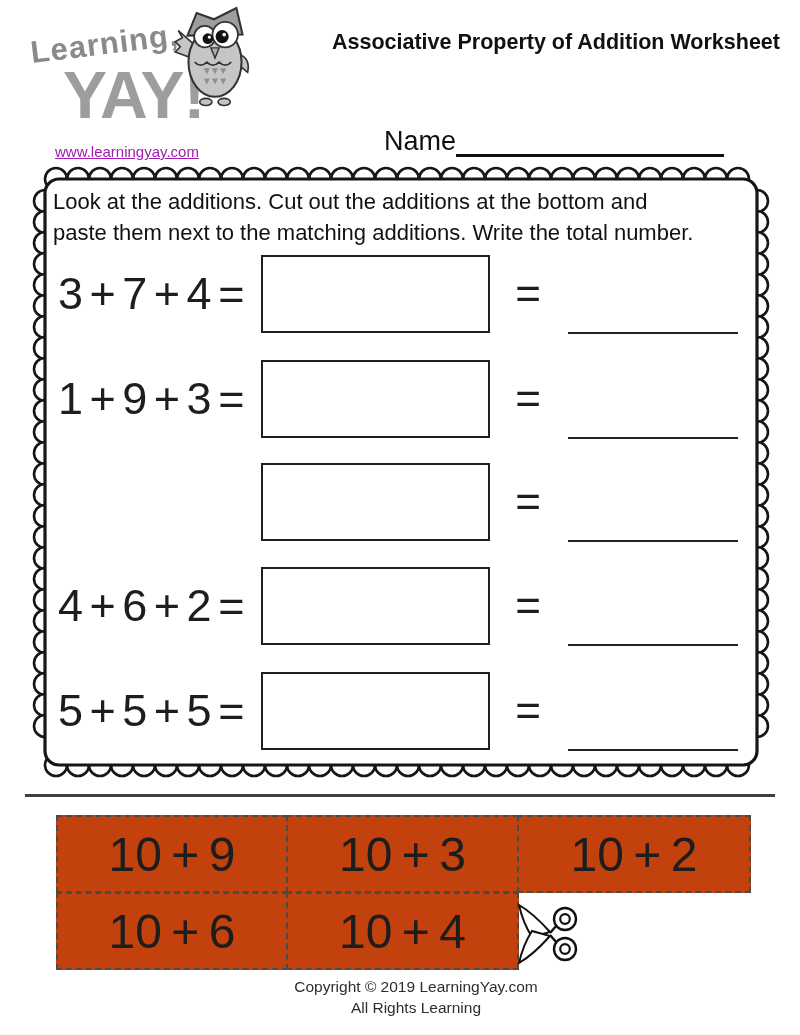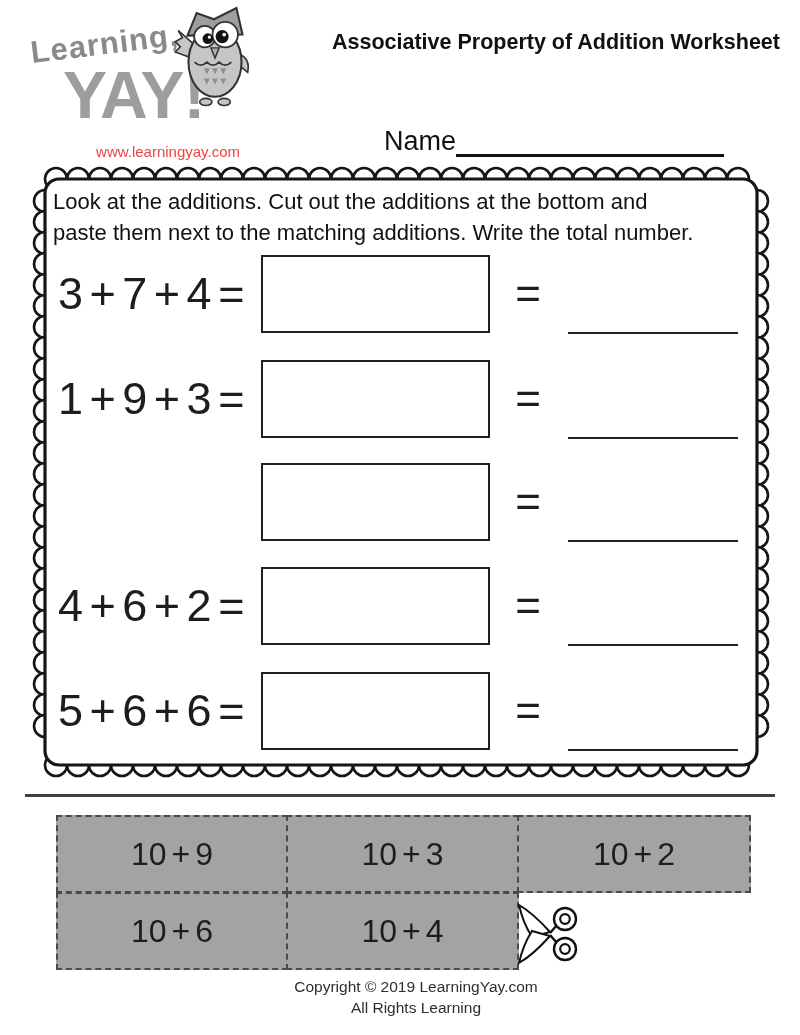--- a/index.html
+++ b/index.html
@@ -5,22 +5,22 @@
   html,body{margin:0;padding:0;background:#fff;}
   .page{position:relative;width:800px;height:1035px;background:#fff;overflow:hidden;
         font-family:"Liberation Sans",sans-serif;color:#1a1a1a;}
 
   
   .logo{position:absolute;left:25px;top:5px;width:235px;height:160px;}
   .logo-learning{position:absolute;left:8px;top:30px;font-size:31px;font-weight:bold;
         color:#8a8a8a;transform:rotate(-7deg);transform-origin:left bottom;letter-spacing:1px;}
   .logo-yay{position:absolute;left:38px;top:52px;font-size:66px;font-weight:800;
         color:#9d9d9d;letter-spacing:-1px;}
-  .logo-url{position:absolute;left:30px;top:138px;width:185px;text-align:right;
-        font-size:15px;color:#ef4444;}
+  .logo-url{position:absolute;left:30px;top:138px;width:185px;text-align:left;
+        font-size:15px;color:#a21caf;text-decoration:underline;}
   .owl{position:absolute;left:148px;top:0;}
 
   
   .title{position:absolute;left:300px;top:30px;width:480px;text-align:right;
         font-size:21.5px;font-weight:600;color:#111;}
   .name-row{position:absolute;left:384px;top:124px;display:flex;align-items:flex-end;}
   .name-label{font-size:27px;font-weight:500;color:#111;}
   .name-line{display:inline-block;width:268px;height:30px;border-bottom:3px solid #111;}
 
   
@@ -37,23 +37,23 @@
         font-size:45px;word-spacing:-6px;color:#1d1d1d;}
   .paste-box{position:absolute;left:233px;top:0;width:229px;height:78px;
         border:2px solid #1f1f1f;background:#fff;box-sizing:border-box;}
   .eq2{position:absolute;left:478px;top:0;width:44px;height:78px;display:flex;
         align-items:center;justify-content:center;font-size:44px;color:#1d1d1d;}
   .answer-line{position:absolute;left:540px;top:0;width:170px;height:77px;
         border-bottom:2.5px solid #222;}
 
   
   .separator{position:absolute;left:25px;top:794px;width:750px;height:3px;background:#404040;}
-  .card{position:absolute;box-sizing:border-box;border:2px dashed #4a4a4a;background:#a3a3a3;
+  .card{position:absolute;box-sizing:border-box;border:2px dashed #4a4a4a;background:#c2410c;
         display:flex;align-items:center;justify-content:center;
-        font-size:32px;word-spacing:-4px;color:#1d1d1d;}
+        font-size:48px;word-spacing:-4px;color:#1d1d1d;}
   .card-1{left:56px;top:815px;width:232px;height:78px;}
   .card-2{left:286px;top:815px;width:233px;height:78px;}
   .card-3{left:517px;top:815px;width:234px;height:78px;}
   .card-4{left:56px;top:892px;width:232px;height:78px;}
   .card-5{left:286px;top:892px;width:233px;height:78px;}
   .scissors{position:absolute;left:516px;top:903px;}
 
   .footer{position:absolute;left:16px;top:976px;width:800px;text-align:center;
         font-size:15.5px;line-height:21px;color:#2e2e2e;}
 </style>
@@ -241,21 +241,21 @@
       <div class="eq2">=</div>
       <div class="answer-line"></div>
     </div>
     <div class="wrow wrow-4">
       <div class="expr">4 + 6 + 2 =</div>
       <div class="paste-box"></div>
       <div class="eq2">=</div>
       <div class="answer-line"></div>
     </div>
     <div class="wrow wrow-5">
-      <div class="expr">5 + 6 + 6 =</div>
+      <div class="expr">5 + 5 + 5 =</div>
       <div class="paste-box"></div>
       <div class="eq2">=</div>
       <div class="answer-line"></div>
     </div>
   </div>
 
   <div class="separator"></div>
 
   <div class="card card-1">10 + 9</div>
   <div class="card card-2">10 + 3</div>

